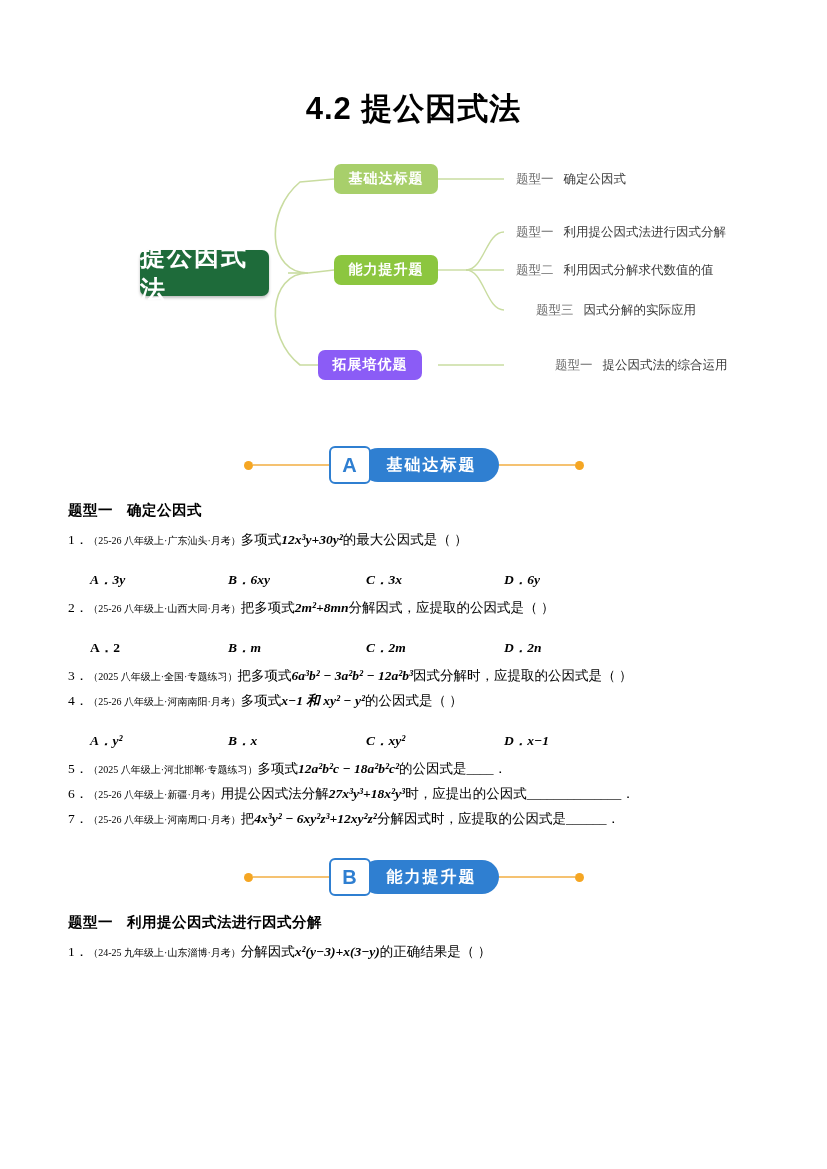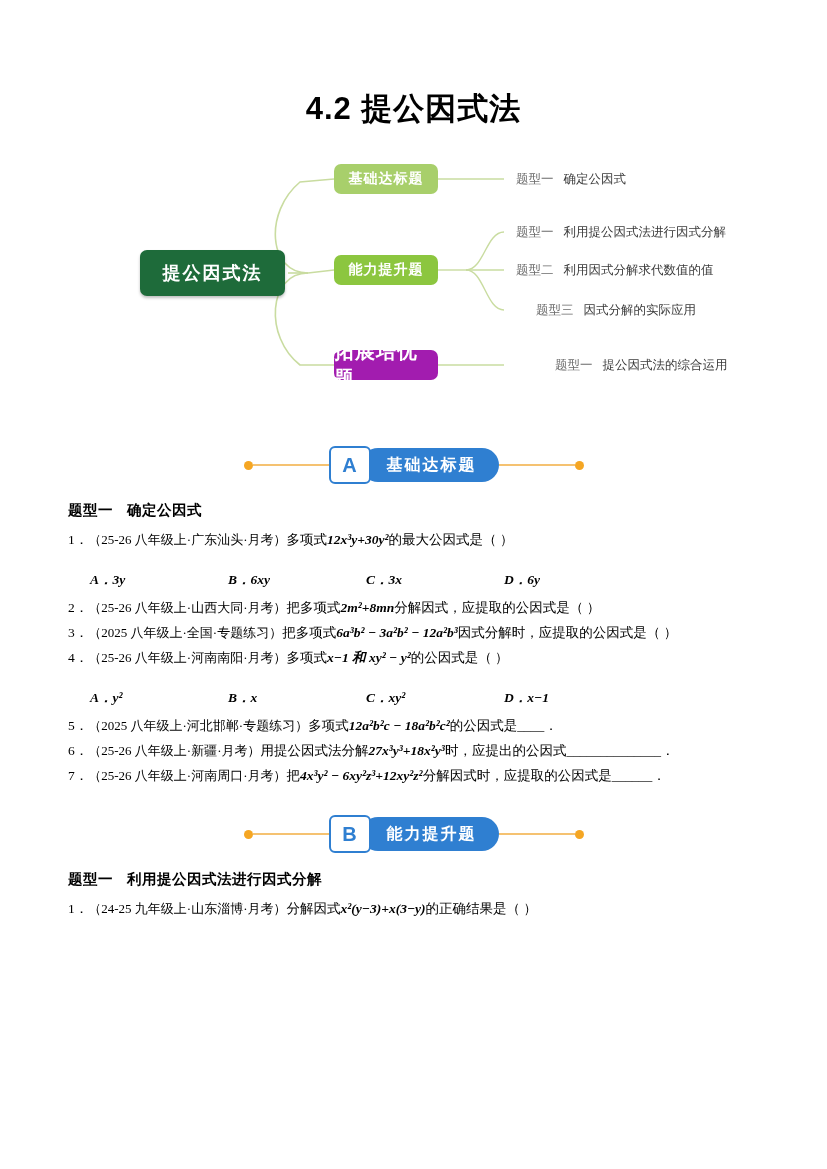--- a/index.html
+++ b/index.html
@@ -42,45 +42,45 @@
     color:#fff;
     font-family:"Liberation Sans", sans-serif;
     font-weight:bold;
     display:flex;
     align-items:center;
     justify-content:center;
     box-sizing:border-box;
   }
   .node-root{
     left:72px; top:98px;
-    width:145px; height:46px;
+    width:129px; height:46px;
     background:#1e6b3a;
-    font-size:18px;
+    font-size:25px;
     letter-spacing:2px;
     box-shadow:0 2px 3px rgba(0,0,0,.25);
   }
   .node-b1{
     left:266px; top:12px;
     width:104px; height:30px;
     background:#a8cf6b;
     font-size:14px;
     letter-spacing:1px;
   }
   .node-b2{
     left:266px; top:103px;
     width:104px; height:30px;
     background:#8cc63f;
     font-size:14px;
     letter-spacing:1px;
   }
   .node-b3{
-    left:266px; top:198px;
+    left:250px; top:198px;
     width:104px; height:30px;
-    background:#a21caf;
-    font-size:20px;
+    background:#8b5cf6;
+    font-size:14px;
     letter-spacing:1px;
   }
   .leaf{
     position:absolute;
     font-family:"Liberation Sans", sans-serif;
     font-size:12.5px;
     color:#3b3b3b;
     white-space:nowrap;
   }
   .leaf .lt{color:#6b6b6b;margin-right:10px;}
@@ -137,21 +137,21 @@
     margin:14px 0 10px 0;
     letter-spacing:.5px;
   }
   .qtype .sep{display:inline-block;width:14px;}
   .q{
     font-size:13.5px;
     line-height:1.55;
     margin:0 0 4px 0;
     white-space:nowrap;
   }
-  .q .src{font-size:13px;}
+  .q .src{font-size:10px;}
   .opts{
     display:flex;
     font-size:13.5px;
     margin:20px 0 9px 0;
     padding-left:22px;
   }
   .opts .op{width:138px;}
   b.m{font-family:"Liberation Serif", serif;font-weight:bold;font-style:italic;}
   b.mn{font-family:"Liberation Serif", serif;font-weight:bold;font-style:normal;}
 </style>
@@ -223,20 +223,26 @@
   <div class="opts">
     <span class="op"><b class="m">A．3y</b></span>
     <span class="op"><b class="m">B．6xy</b></span>
     <span class="op"><b class="m">C．3x</b></span>
     <span class="op"><b class="m">D．6y</b></span>
   </div>
 
   <p class="q">
     <span>2．</span><span class="src">（25-26 八年级上·山西大同·月考）</span><span>把多项式</span><b class="m">2m²+8mn</b><span>分解因式，应提取的公因式是（    ）</span>
   </p>
+  <div class="opts">
+    <span class="op"><b class="mn">A．2</b></span>
+    <span class="op"><b class="m">B．m</b></span>
+    <span class="op"><b class="m">C．2m</b></span>
+    <span class="op"><b class="m">D．2n</b></span>
+  </div>
 
   <p class="q">
     <span>3．</span><span class="src">（2025 八年级上·全国·专题练习）</span><span>把多项式</span><b class="m">6a³b² − 3a²b² − 12a²b³</b><span>因式分解时，应提取的公因式是（      ）</span>
   </p>
 
   <p class="q">
     <span>4．</span><span class="src">（25-26 八年级上·河南南阳·月考）</span><span>多项式</span><b class="m">x−1 和 xy² − y²</b><span>的公因式是（    ）</span>
   </p>
   <div class="opts">
     <span class="op"><b class="m">A．y²</b></span>

